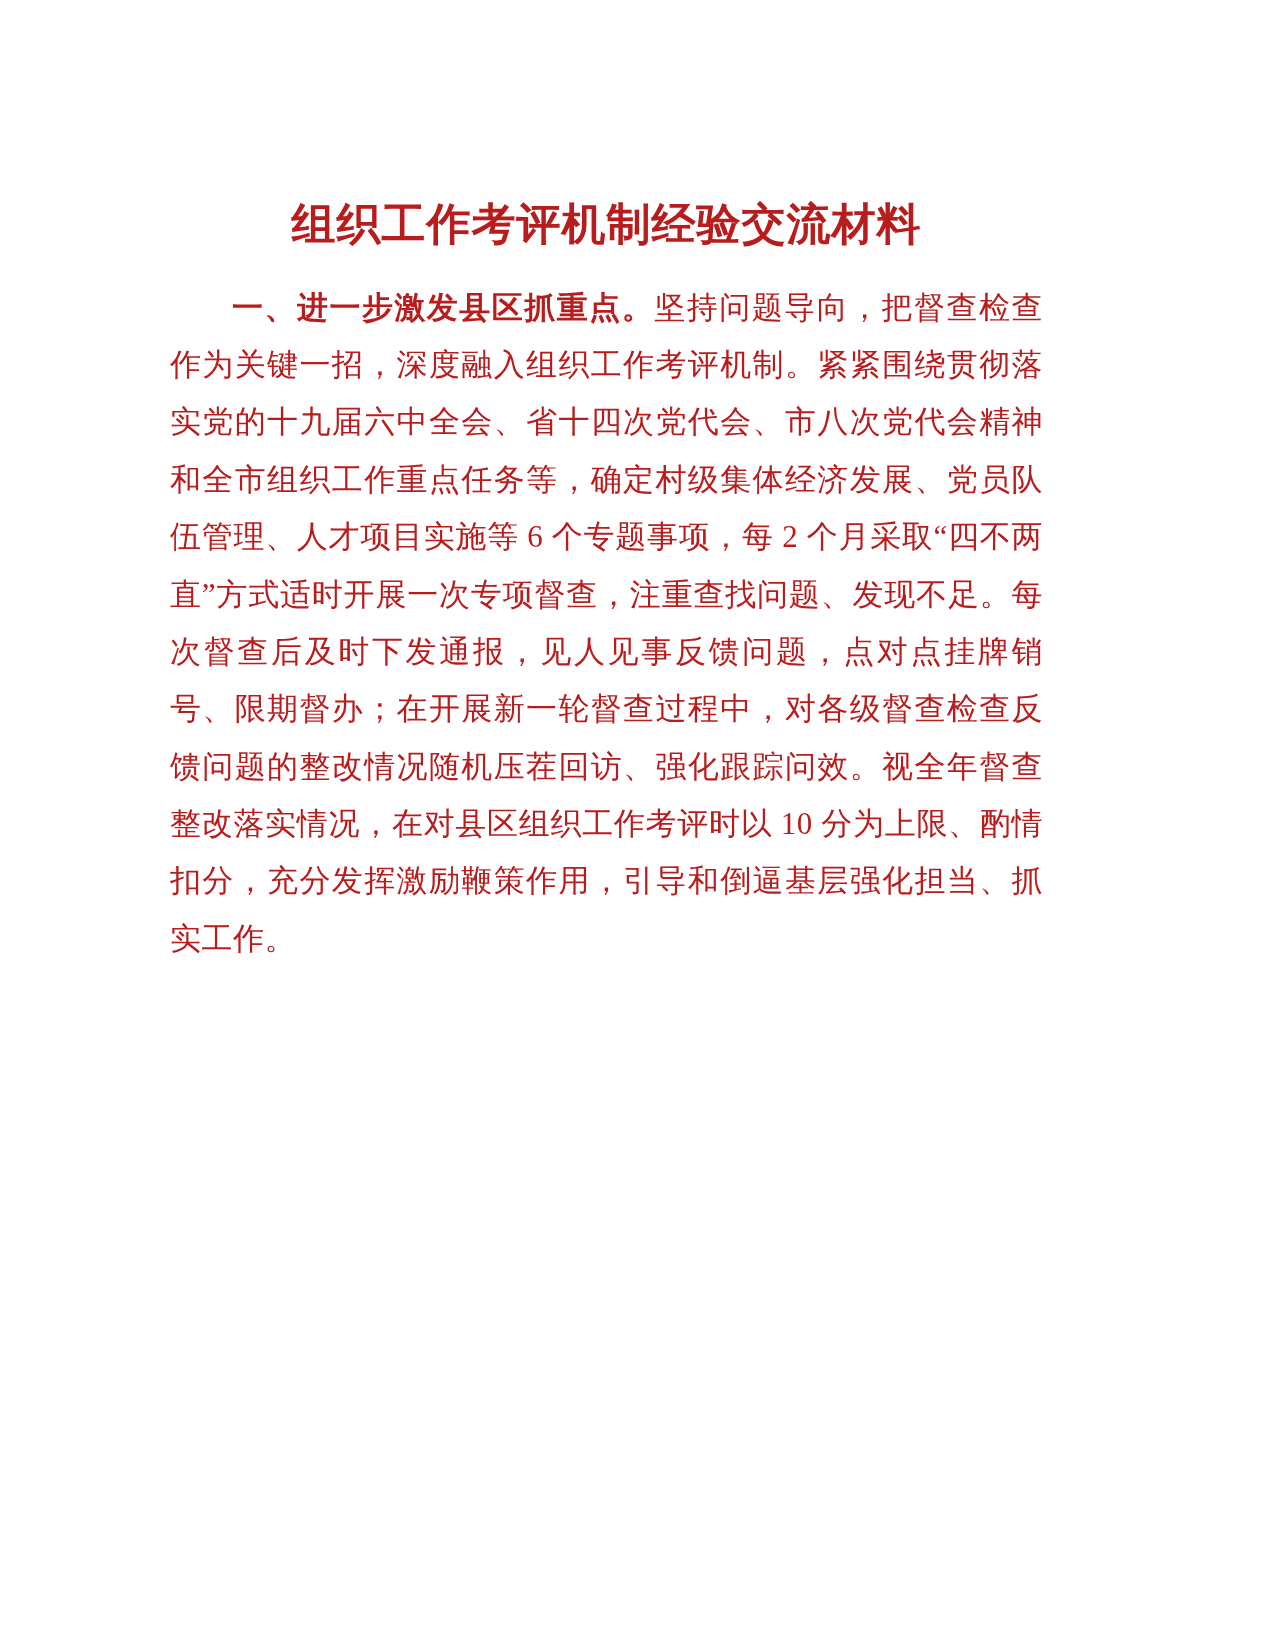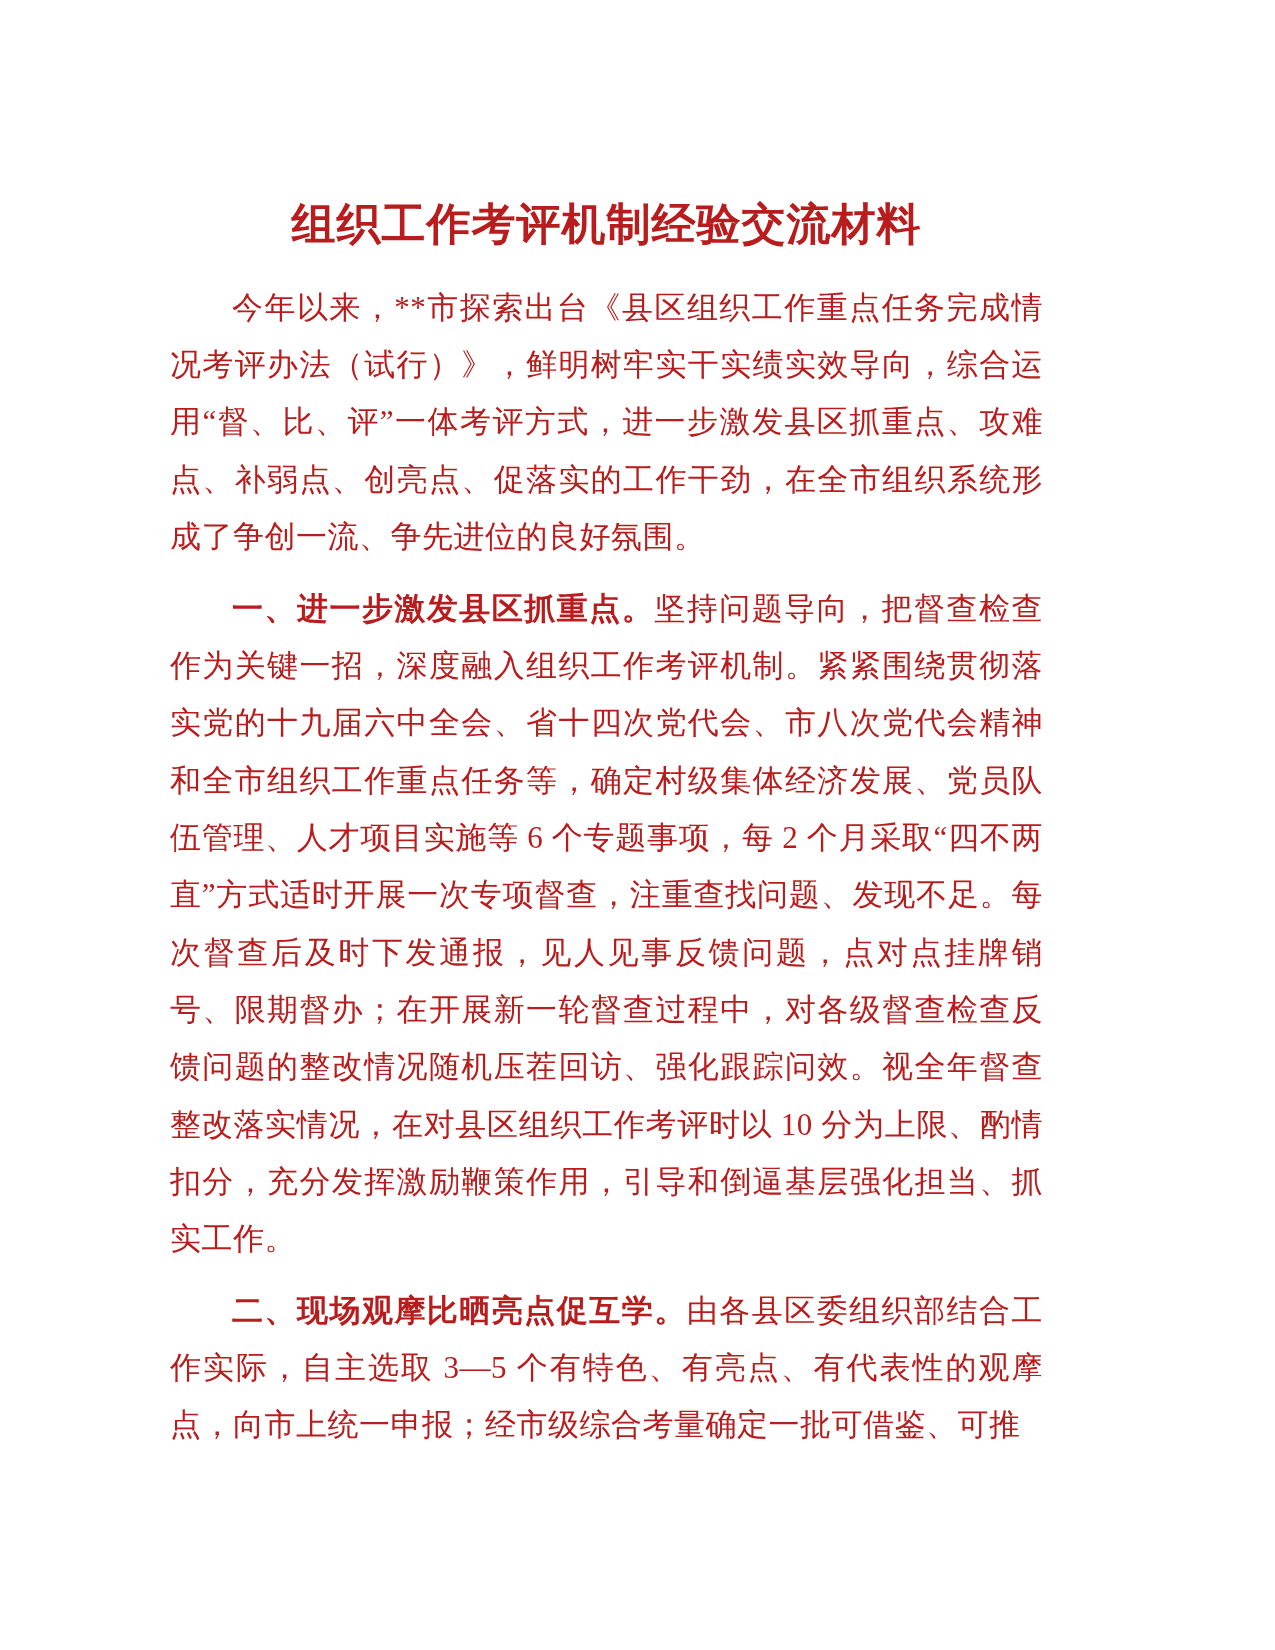--- a/index.html
+++ b/index.html
@@ -43,19 +43,17 @@
     font-weight: bold;
   }
 </style>
 </head>
 <body>
 
 <div class="page">
 
   <h1 class="doc-title">组织工作考评机制经验交流材料</h1>
 
-  <p class="para"><span>今年以来，**市探索出台《县区组织工作重点任务完成情况考评办法（试行）》，鲜明树牢实干实绩实效导向，综合运用“督、比、评”一体考评方式，进一步激发县区抓重点、攻难点、补弱点、创亮点、促落实的工作干劲，在全市组织系统形成了争创一流、争先进位的良好氛围。</span></p>
 
   <p class="para"><span class="section-lead">一、进一步激发县区抓重点。</span><span>坚持问题导向，把督查检查作为关键一招，深度融入组织工作考评机制。紧紧围绕贯彻落实党的十九届六中全会、省十四次党代会、市八次党代会精神和全市组织工作重点任务等，确定村级集体经济发展、党员队伍管理、人才项目实施等 6 个专题事项，每 2 个月采取“四不两直”方式适时开展一次专项督查，注重查找问题、发现不足。每次督查后及时下发通报，见人见事反馈问题，点对点挂牌销号、限期督办；在开展新一轮督查过程中，对各级督查检查反馈问题的整改情况随机压茬回访、强化跟踪问效。视全年督查整改落实情况，在对县区组织工作考评时以 10 分为上限、酌情扣分，充分发挥激励鞭策作用，引导和倒逼基层强化担当、抓实工作。</span></p>
 
-  <p class="para"><span class="section-lead">二、现场观摩比晒亮点促互学。</span><span>由各县区委组织部结合工作实际，自主选取 3—5 个有特色、有亮点、有代表性的观摩点，向市上统一申报；经市级综合考量确定一批可借鉴、可推</span></p>
 
 </div>
 
 </body></html>

